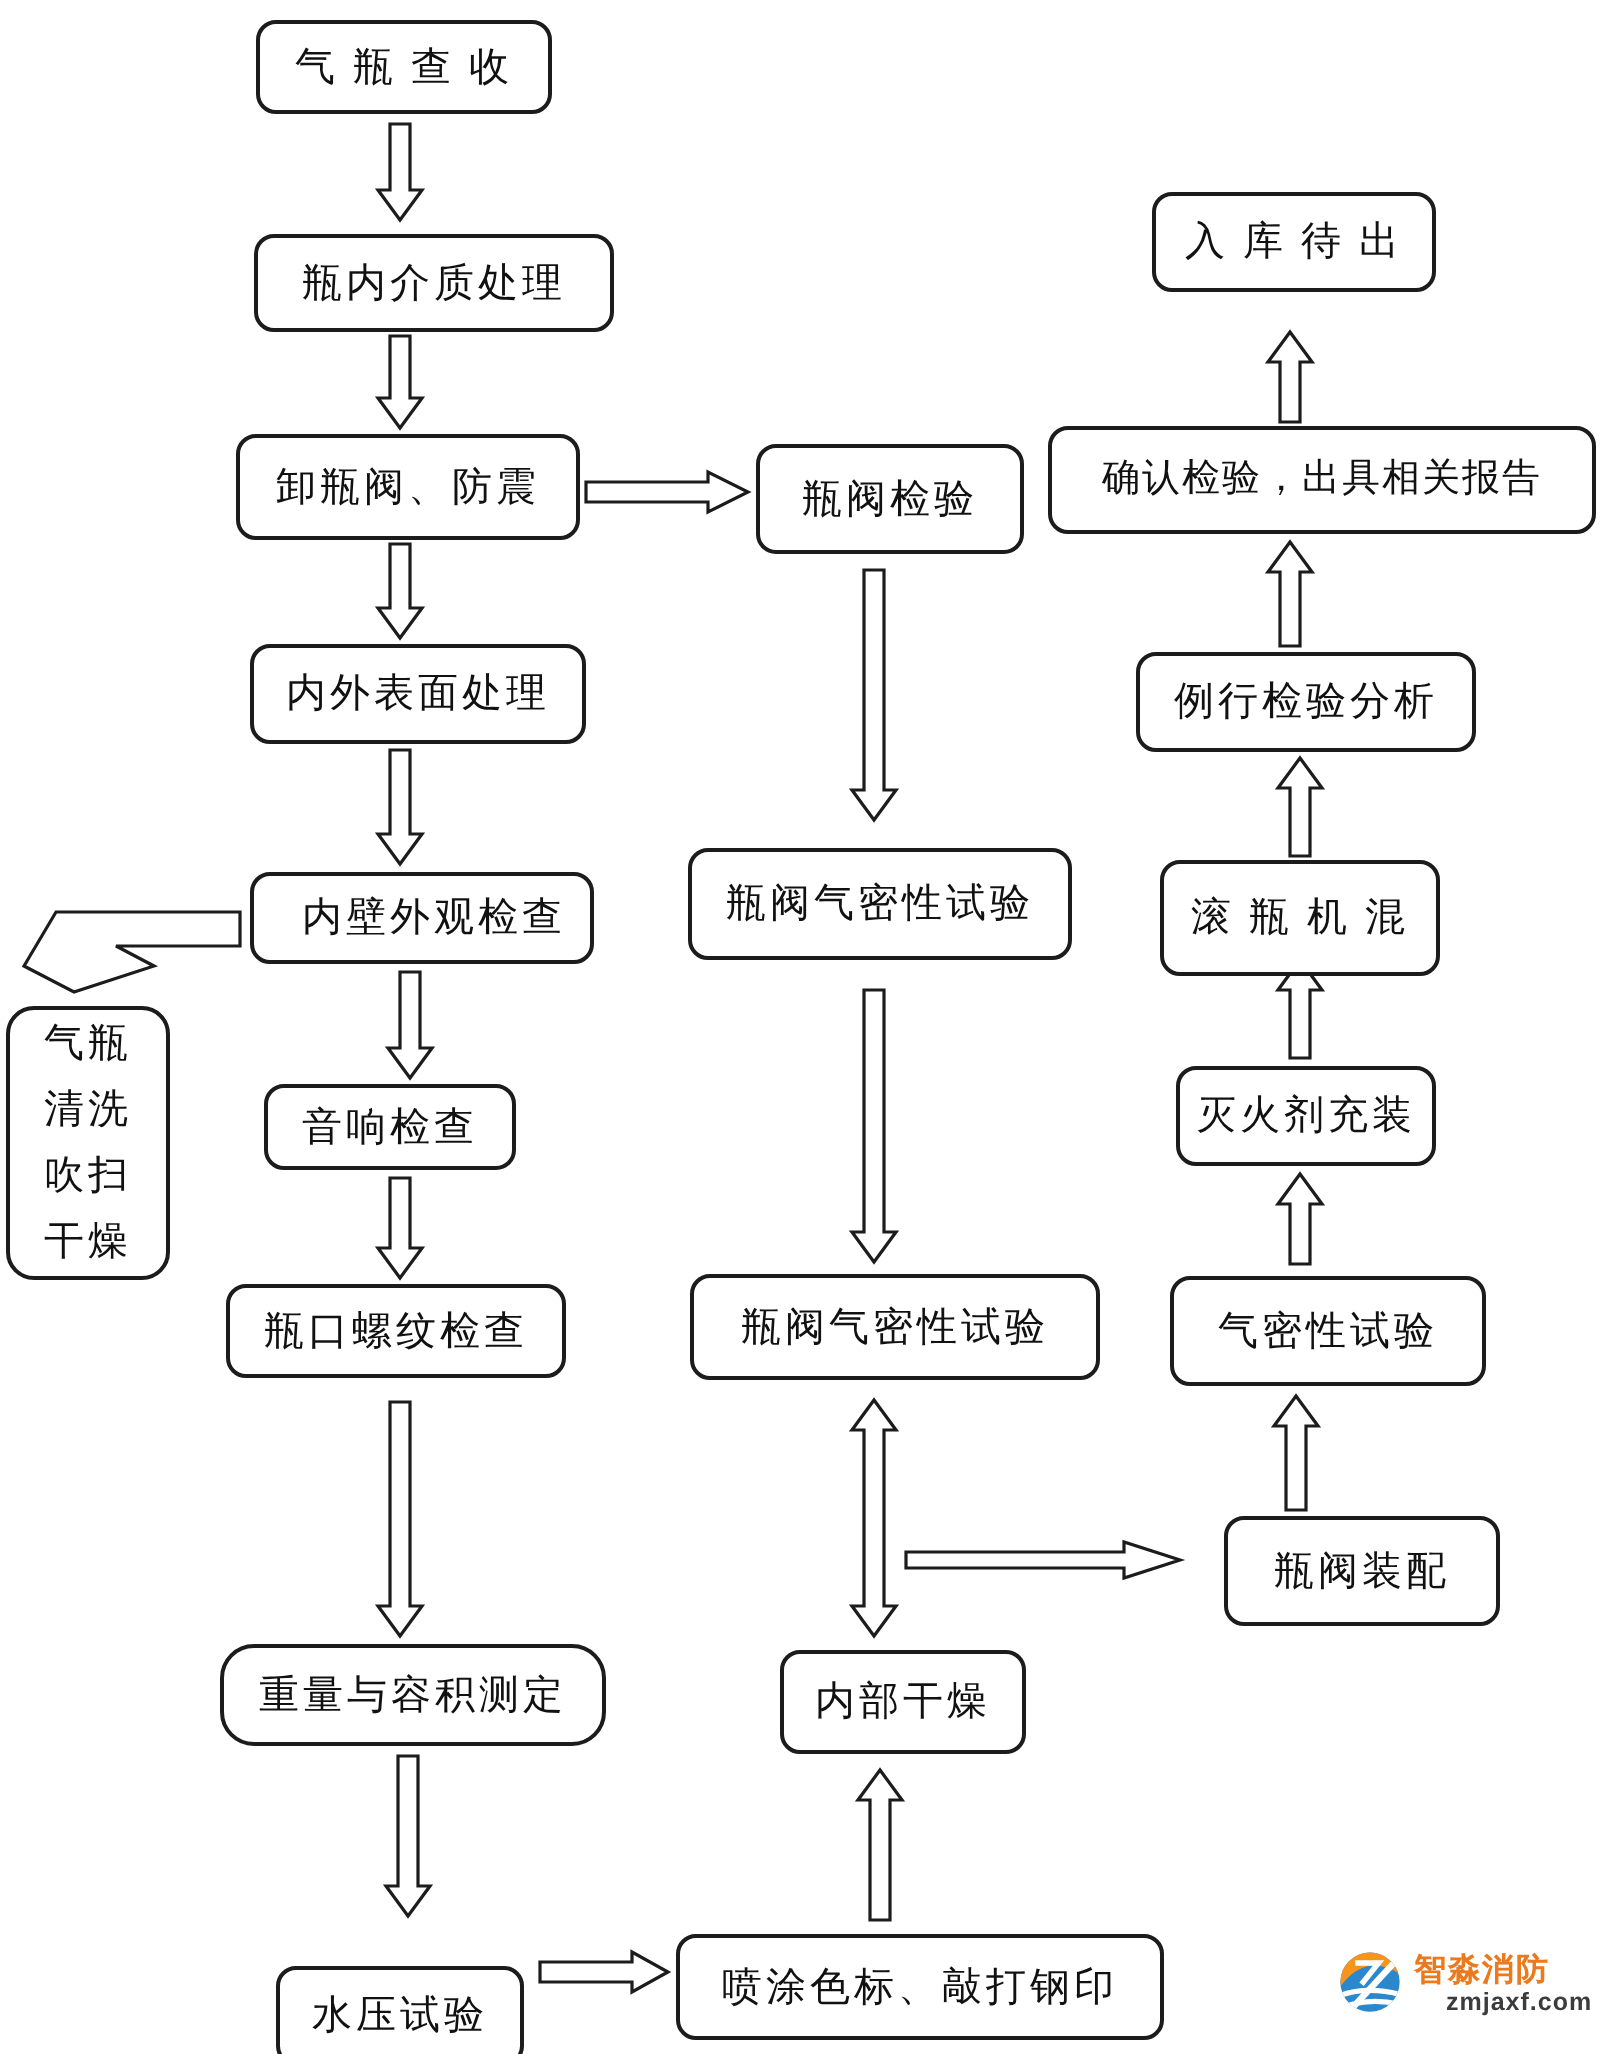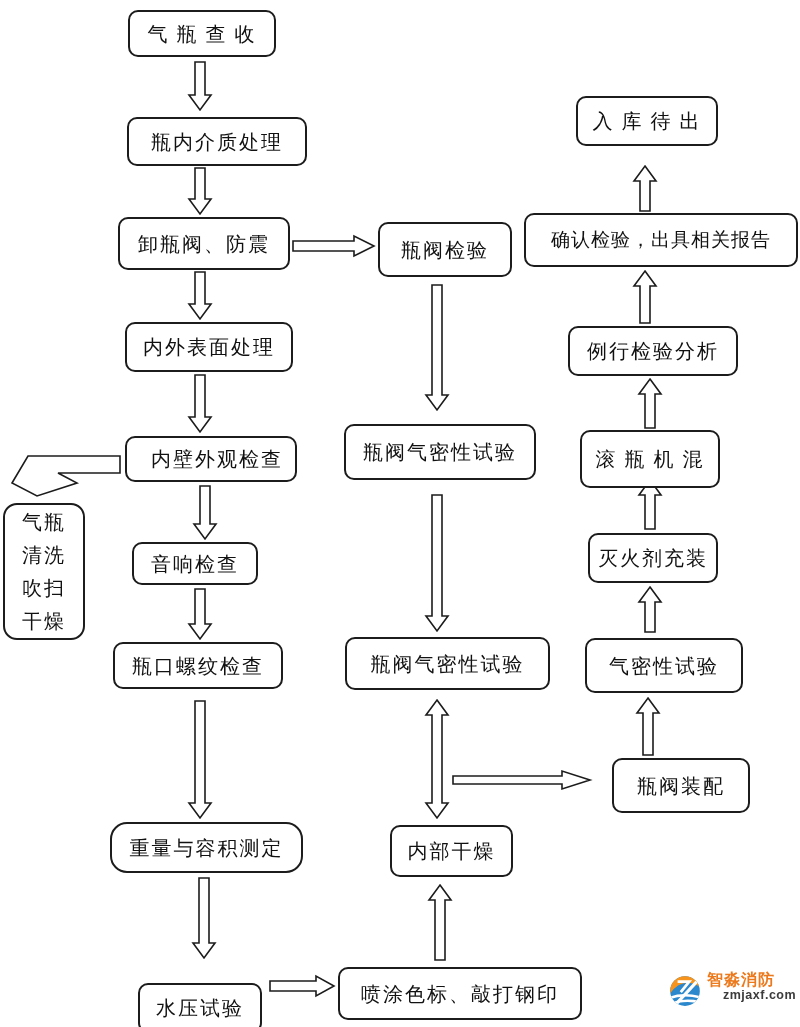--- a/index.html
+++ b/index.html
@@ -43,21 +43,21 @@
   #n-storage{left:576px;top:96px;width:142px;height:50px;align-items:center;}
   #n-confirm{left:524px;top:213px;width:274px;height:54px;font-size:19px;letter-spacing:1px;}
   #n-routine{left:568px;top:326px;width:170px;height:50px;text-align:right;}
   #n-roll{left:580px;top:430px;width:140px;height:58px;}
   #n-fill{left:588px;top:533px;width:130px;height:50px;text-align:right;}
   #n-airtight{left:585px;top:638px;width:158px;height:55px;}
   #n-valveassembly{left:592px;top:758px;width:138px;height:55px;margin-left:20px;}
 
   .logo{
     position:absolute;left:668px;top:972px;
-    display:flex;align-items:flex-start;gap:5px;z-index:3;
+    display:flex;align-items:flex-end;gap:5px;z-index:3;
     font-family:"Liberation Sans","DejaVu Sans",sans-serif;
   }
   .logo-text{display:flex;flex-direction:column;line-height:1.05;}
   .logo-name{font-size:16px;font-weight:bold;letter-spacing:1px;}
   .logo-site{font-size:12.5px;font-weight:bold;letter-spacing:0.5px;}
 </style>
 </head>
 <body>
 
 <div id="canvas">

